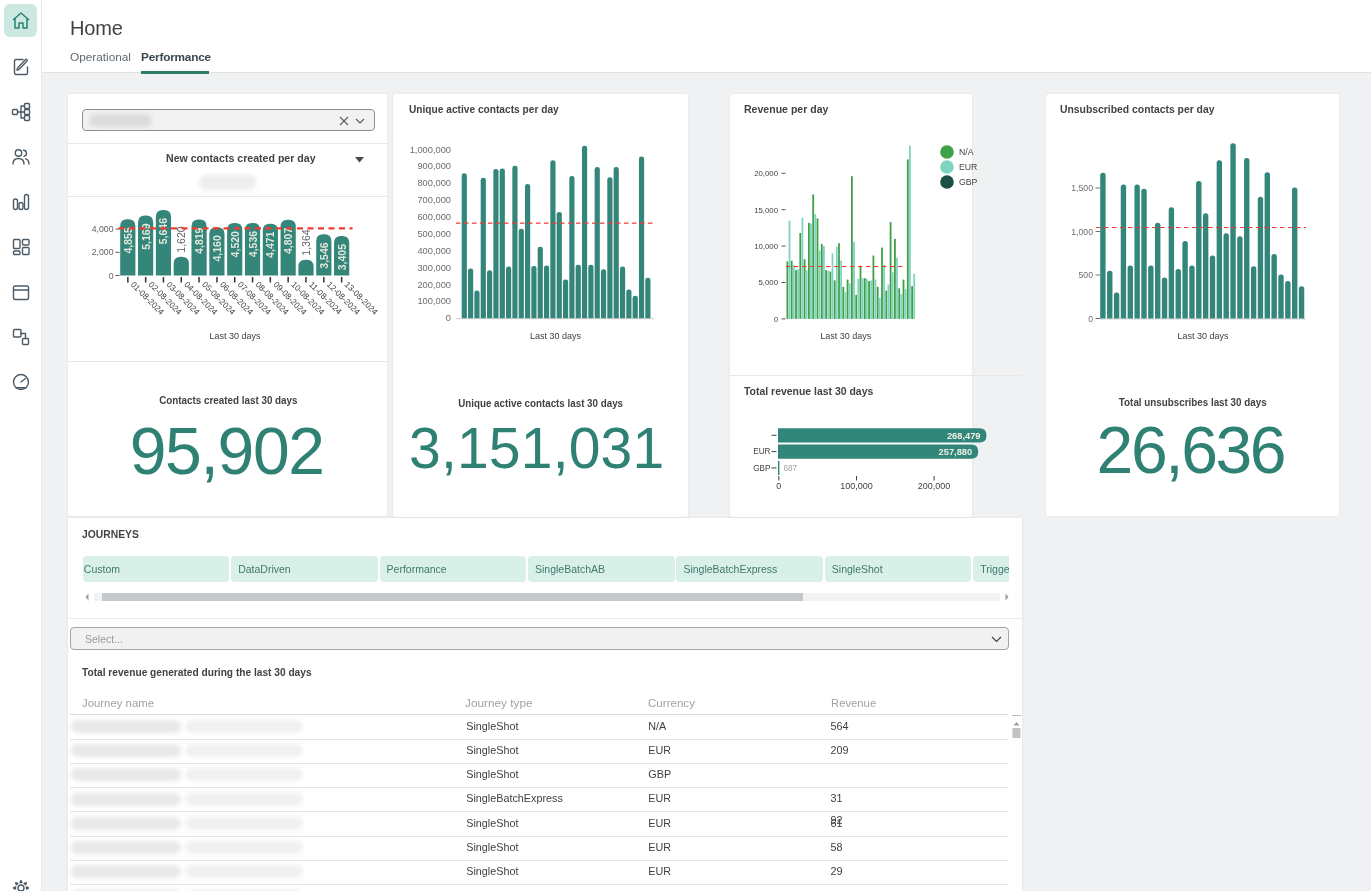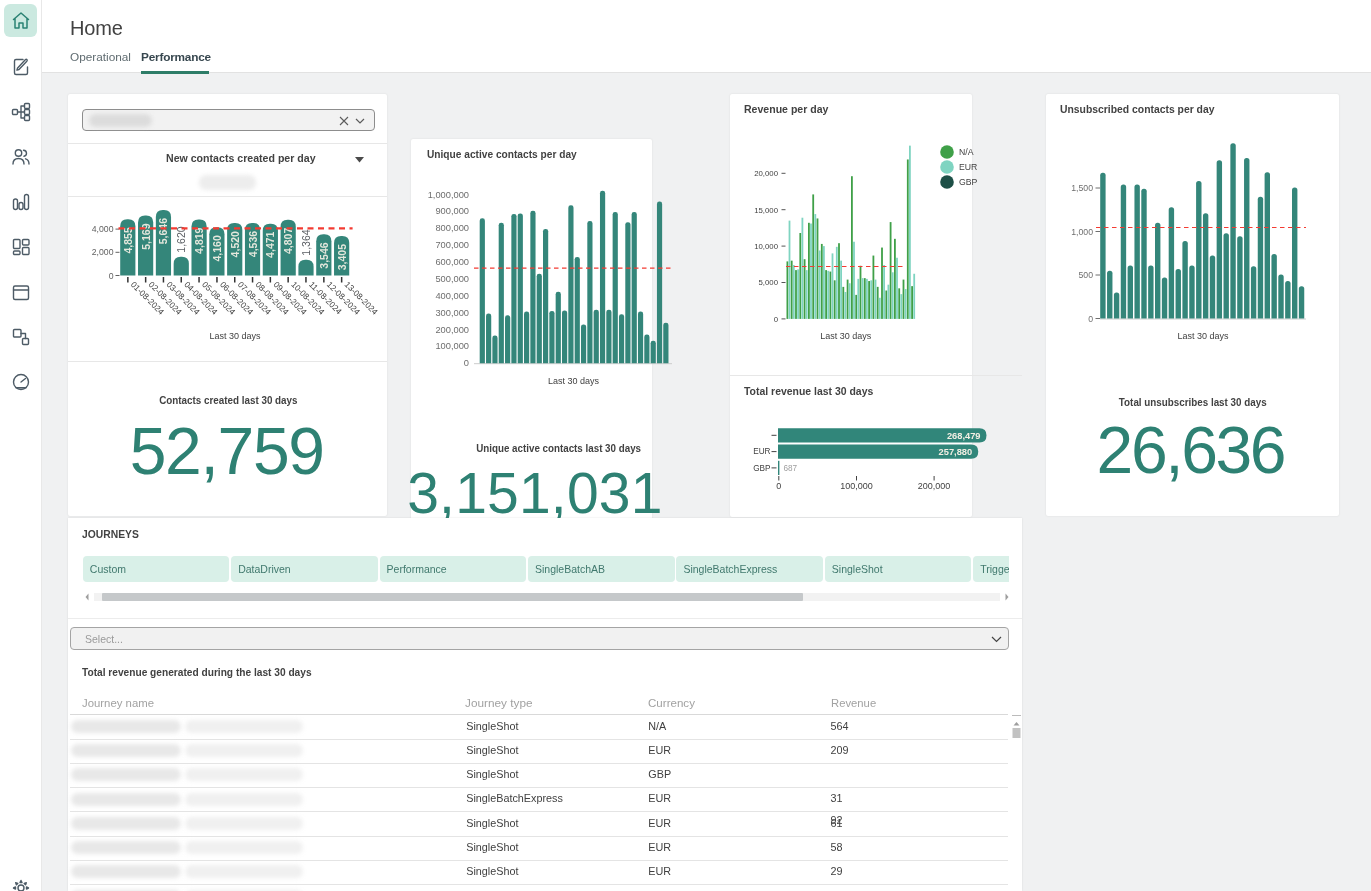--- a/index.html
+++ b/index.html
@@ -144,23 +144,23 @@
         <rect x="255.1" y="183" width="1.5" height="5.5" fill="#333"></rect>
         <text transform="translate(258.3,191.0) rotate(45)" text-anchor="start" font-size="8.4" fill="#424242">12-08-2024</text>
         <path d="M266.04,181.50 L266.04,149.00 Q266.04,142.00 273.04,142.00 L274.24,142.00 Q281.24,142.00 281.24,149.00 L281.24,181.50 Z" fill="#34867a"></path>
         <text transform="translate(277.6,150.0) rotate(-90)" text-anchor="end" font-size="10.5" font-weight="bold" fill="#e4e7dc">3,405</text>
         <rect x="272.9" y="183" width="1.5" height="5.5" fill="#333"></rect>
         <text transform="translate(276.1,191.0) rotate(45)" text-anchor="start" font-size="8.4" fill="#424242">13-08-2024</text>
         <line x1="50.5" y1="134.3" x2="284.6" y2="134.3" stroke="#f33b32" stroke-width="2.2" stroke-dasharray="6,4.5"></line>
         <text x="167" y="244.5" text-anchor="middle" font-size="9" fill="#424242">Last 30 days</text>
       </svg>
       <div class="abs" style="left:-39.900000000000006px;top:300px;width:400px;text-align:center;font-size:11px;line-height:normal;" id="p1cap"><span style="display:inline-block;font-size:11px;font-weight:bold;color:#424242;transform:scaleX(0.8948);transform-origin:50% 50%;white-space:nowrap;">Contacts created last 30 days</span></div>
-      <div class="bignum" style="left:-0.8px;right:0.8px;top:318.5px;font-size:66px;letter-spacing:-1.3px;">52,759</div>
+      <div class="bignum" style="left:-0.8px;right:0.8px;top:318.5px;font-size:66px;letter-spacing:-1.3px;">95,902</div>
     </div>
-<div class="card" style="left:411px;top:94px;width:241px;height:423px;margin-top:45px;">
+<div class="card" style="left:393px;top:94px;width:295px;height:423px;">
       <div class="abs" style="left:15.8px;top:9px;font-size:11px;line-height:normal;" id="p2title"><span style="display:inline-block;font-size:11px;font-weight:bold;color:#424242;transform:scaleX(0.9241);transform-origin:0 50%;white-space:nowrap;">Unique active contacts per day</span></div>
       <svg width="295" height="423" viewBox="0 0 295 423" style="position:absolute;left:0;top:0;">
         <text x="58" y="227.2" font-size="9.3" fill="#6e6e6e" text-anchor="end">0</text>
         <text x="58" y="210.3" font-size="9.3" fill="#6e6e6e" text-anchor="end">100,000</text>
         <text x="58" y="193.5" font-size="9.3" fill="#6e6e6e" text-anchor="end">200,000</text>
         <text x="58" y="176.6" font-size="9.3" fill="#6e6e6e" text-anchor="end">300,000</text>
         <text x="58" y="159.7" font-size="9.3" fill="#6e6e6e" text-anchor="end">400,000</text>
         <text x="58" y="142.8" font-size="9.3" fill="#6e6e6e" text-anchor="end">500,000</text>
         <text x="58" y="126.0" font-size="9.3" fill="#6e6e6e" text-anchor="end">600,000</text>
         <text x="58" y="109.1" font-size="9.3" fill="#6e6e6e" text-anchor="end">700,000</text>
@@ -350,21 +350,21 @@
         <path d="M252.85,224.50 L252.85,194.81 Q252.85,192.31 255.35,192.31 L255.75,192.31 Q258.25,192.31 258.25,194.81 L258.25,224.50 Z" fill="#34867a"></path>
         <line x1="50" y1="133.5" x2="260" y2="133.5" stroke="#f33b32" stroke-width="1.2" stroke-dasharray="4.5,3.5"></line>
         <text x="157" y="244.5" text-anchor="middle" font-size="9" fill="#424242">Last 30 days</text>
       </svg>
       <div class="abs" style="left:-52.80000000000001px;top:301.7px;width:400px;text-align:center;font-size:11px;line-height:normal;" id="p4cap"><span style="display:inline-block;font-size:11px;font-weight:bold;color:#424242;transform:scaleX(0.8933);transform-origin:50% 50%;white-space:nowrap;">Total unsubscribes last 30 days</span></div>
       <div class="bignum" style="left:-2.2px;right:2.2px;top:317.5px;font-size:66px;letter-spacing:-2.4px;">26,636</div>
     </div>
 <div class="card" style="left:68px;top:518px;width:954px;height:373px;border-radius:0;">
       <div class="abs" style="left:13.8px;top:9.5px;font-size:11px;line-height:normal;" id="journeys"><span style="display:inline-block;font-size:11px;font-weight:bold;color:#424242;transform:scaleX(0.9383);transform-origin:0 50%;white-space:nowrap;">JOURNEYS</span></div>
       <div class="abs" style="left:14.8px;top:38px;width:926.2px;height:26px;overflow:hidden;white-space:nowrap;">
-        <div style="position:absolute;left:0.0px;top:0;width:146.6px;height:26px;background:#d9f0e8;border-radius:4px;font-size:10.5px;color:#41796e;line-height:26px;padding-left:7px;">Custom</div>
+        <div style="position:absolute;left:0.0px;top:0;width:146.6px;height:26px;background:#d9f0e8;border-radius:4px;font-size:10.5px;color:#41796e;line-height:26px;padding-left:1px;">Custom</div>
         <div style="position:absolute;left:148.4px;top:0;width:146.6px;height:26px;background:#d9f0e8;border-radius:4px;font-size:10.5px;color:#41796e;line-height:26px;padding-left:7px;">DataDriven</div>
         <div style="position:absolute;left:296.8px;top:0;width:146.6px;height:26px;background:#d9f0e8;border-radius:4px;font-size:10.5px;color:#41796e;line-height:26px;padding-left:7px;">Performance</div>
         <div style="position:absolute;left:445.2px;top:0;width:146.6px;height:26px;background:#d9f0e8;border-radius:4px;font-size:10.5px;color:#41796e;line-height:26px;padding-left:7px;">SingleBatchAB</div>
         <div style="position:absolute;left:593.6px;top:0;width:146.6px;height:26px;background:#d9f0e8;border-radius:4px;font-size:10.5px;color:#41796e;line-height:26px;padding-left:7px;">SingleBatchExpress</div>
         <div style="position:absolute;left:742.0px;top:0;width:146.6px;height:26px;background:#d9f0e8;border-radius:4px;font-size:10.5px;color:#41796e;line-height:26px;padding-left:7px;">SingleShot</div>
         <div style="position:absolute;left:890.4px;top:0;width:146.6px;height:26px;background:#d9f0e8;border-radius:4px;font-size:10.5px;color:#41796e;line-height:26px;padding-left:7px;">Triggered</div>
       </div>
       <svg class="abs" style="left:14px;top:73px;" width="930" height="12" viewBox="0 0 930 12">
         <path d="M6.5 2.5 L3.5 6 L6.5 9.5 Z" fill="#9e9e9e"></path>
         <path d="M923.5 2.5 L926.5 6 L923.5 9.5 Z" fill="#9e9e9e"></path>

